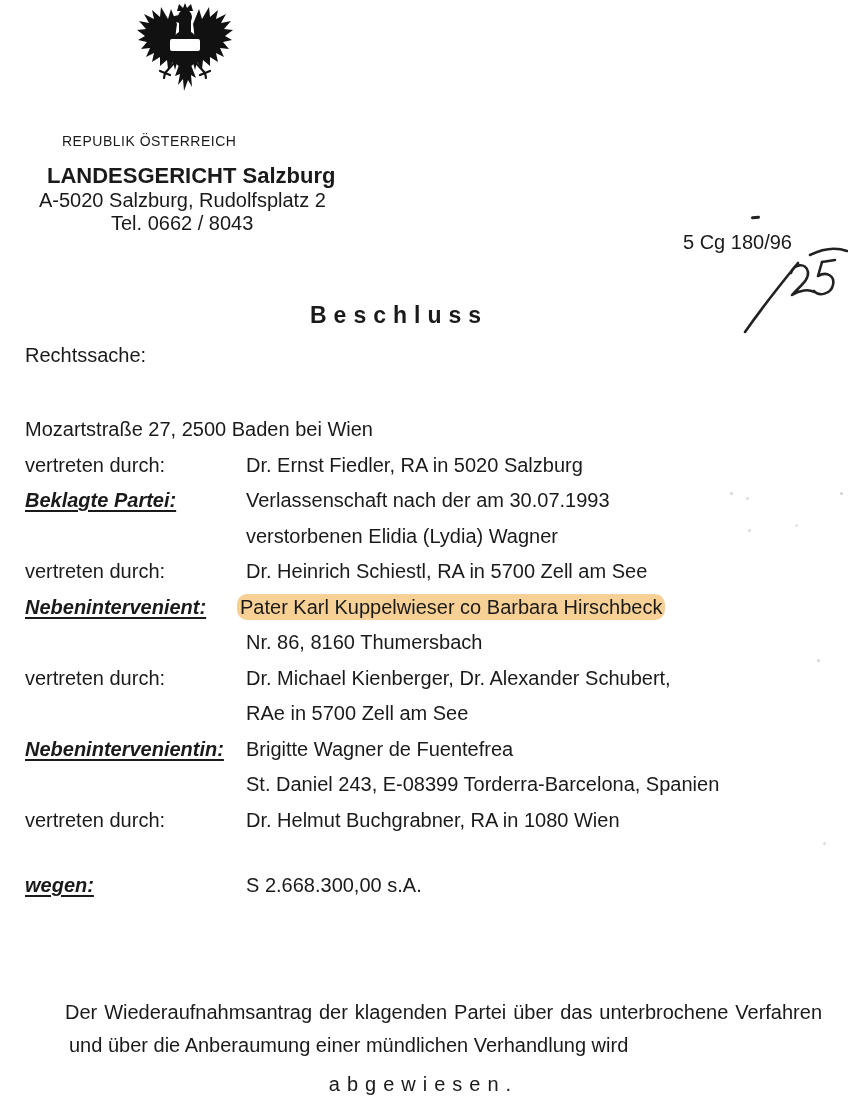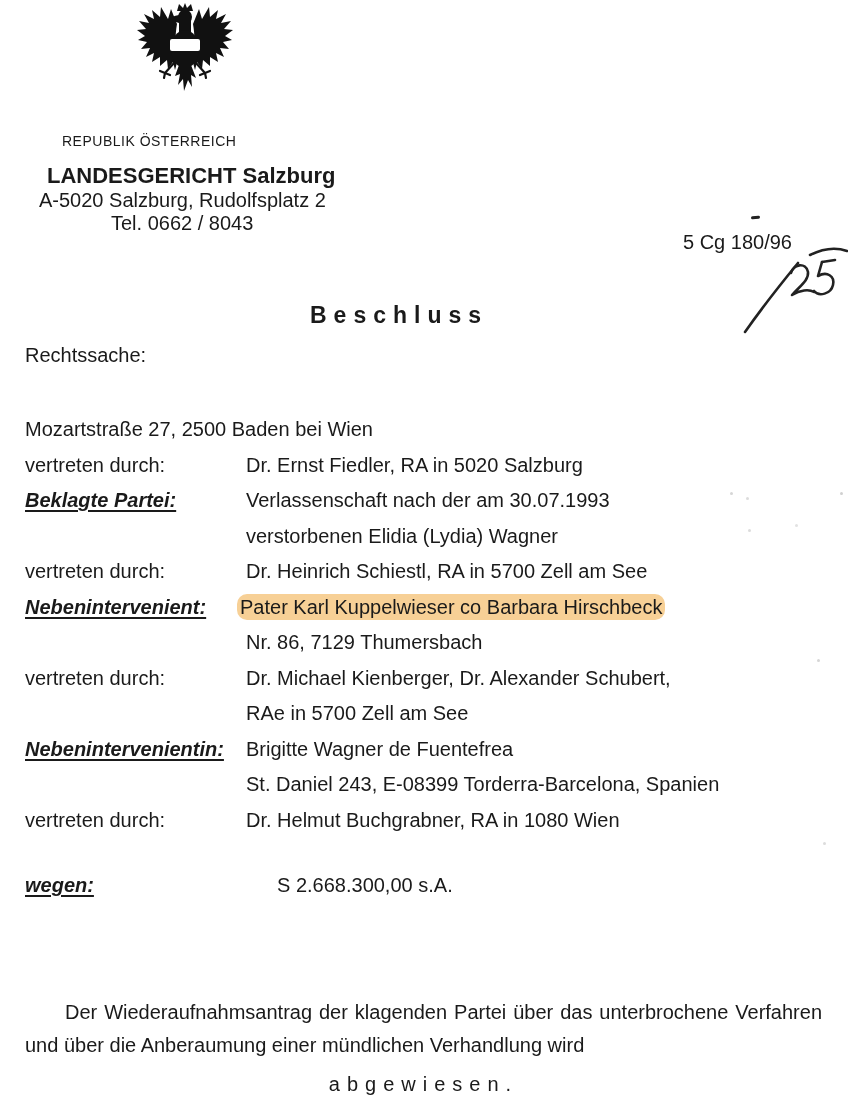--- a/index.html
+++ b/index.html
@@ -26,27 +26,27 @@
   .rechtssache{left:25px;top:344px;font-size:20px;}
 
   
   .parties{left:25px;top:412px;width:800px;}
   .prow{display:grid;grid-template-columns:221px 1fr;align-items:start;}
   .plabel,.pline{font-size:20px;line-height:35.5px;white-space:nowrap;}
   .plabel.heading span{
     font-weight:bold;font-style:italic;
     text-decoration:underline;text-decoration-thickness:2px;text-underline-offset:3px;
   }
-  .gap-before{margin-top:30px;gap:31px;}
+  .gap-before{margin-top:30px;}
   .hl{background:#f7d096;border-radius:10px;padding:2px 3px;margin-left:-9px;}
 
   
   .decision{left:25px;top:996px;width:797px;font-size:20px;}
   .dline1{text-align:justify;text-align-last:justify;line-height:33px;margin-left:40px;}
-  .dline2{line-height:33px;}
+  .dline2{line-height:33px;margin-left:44px;}
   .dline3{text-align:center;letter-spacing:7px;line-height:33px;margin-top:6px;font-size:20px;}
 
   
   .speck{width:3px;height:3px;border-radius:50%;background:#8a8a8a;}
 </style>
 </head>
 <body>
 
 <svg id="eagle" class="abs" viewBox="0 0 100 95" xmlns="http://www.w3.org/2000/svg" aria-hidden="true">
   <g fill="#111" stroke="none">
@@ -123,21 +123,21 @@
     <div class="plabel"><span>vertreten durch:</span></div>
     <div>
         <div class="pline">Dr. Heinrich Schiestl, RA in 5700 Zell am See</div>
       </div>
   </div>
 
   <div class="prow">
     <div class="plabel heading"><span>Nebenintervenient:</span></div>
     <div>
       <div class="pline"><span class="hl">Pater Karl Kuppelwieser co Barbara Hirschbeck</span></div>
-      <div class="pline">Nr. 86, 7129 Thumersbach</div>
+      <div class="pline">Nr. 86, 8160 Thumersbach</div>
     </div>
   </div>
 
   <div class="prow">
     <div class="plabel"><span>vertreten durch:</span></div>
     <div>
       <div class="pline">Dr. Michael Kienberger, Dr. Alexander Schubert,</div>
       <div class="pline">RAe in 5700 Zell am See</div>
     </div>
   </div>

